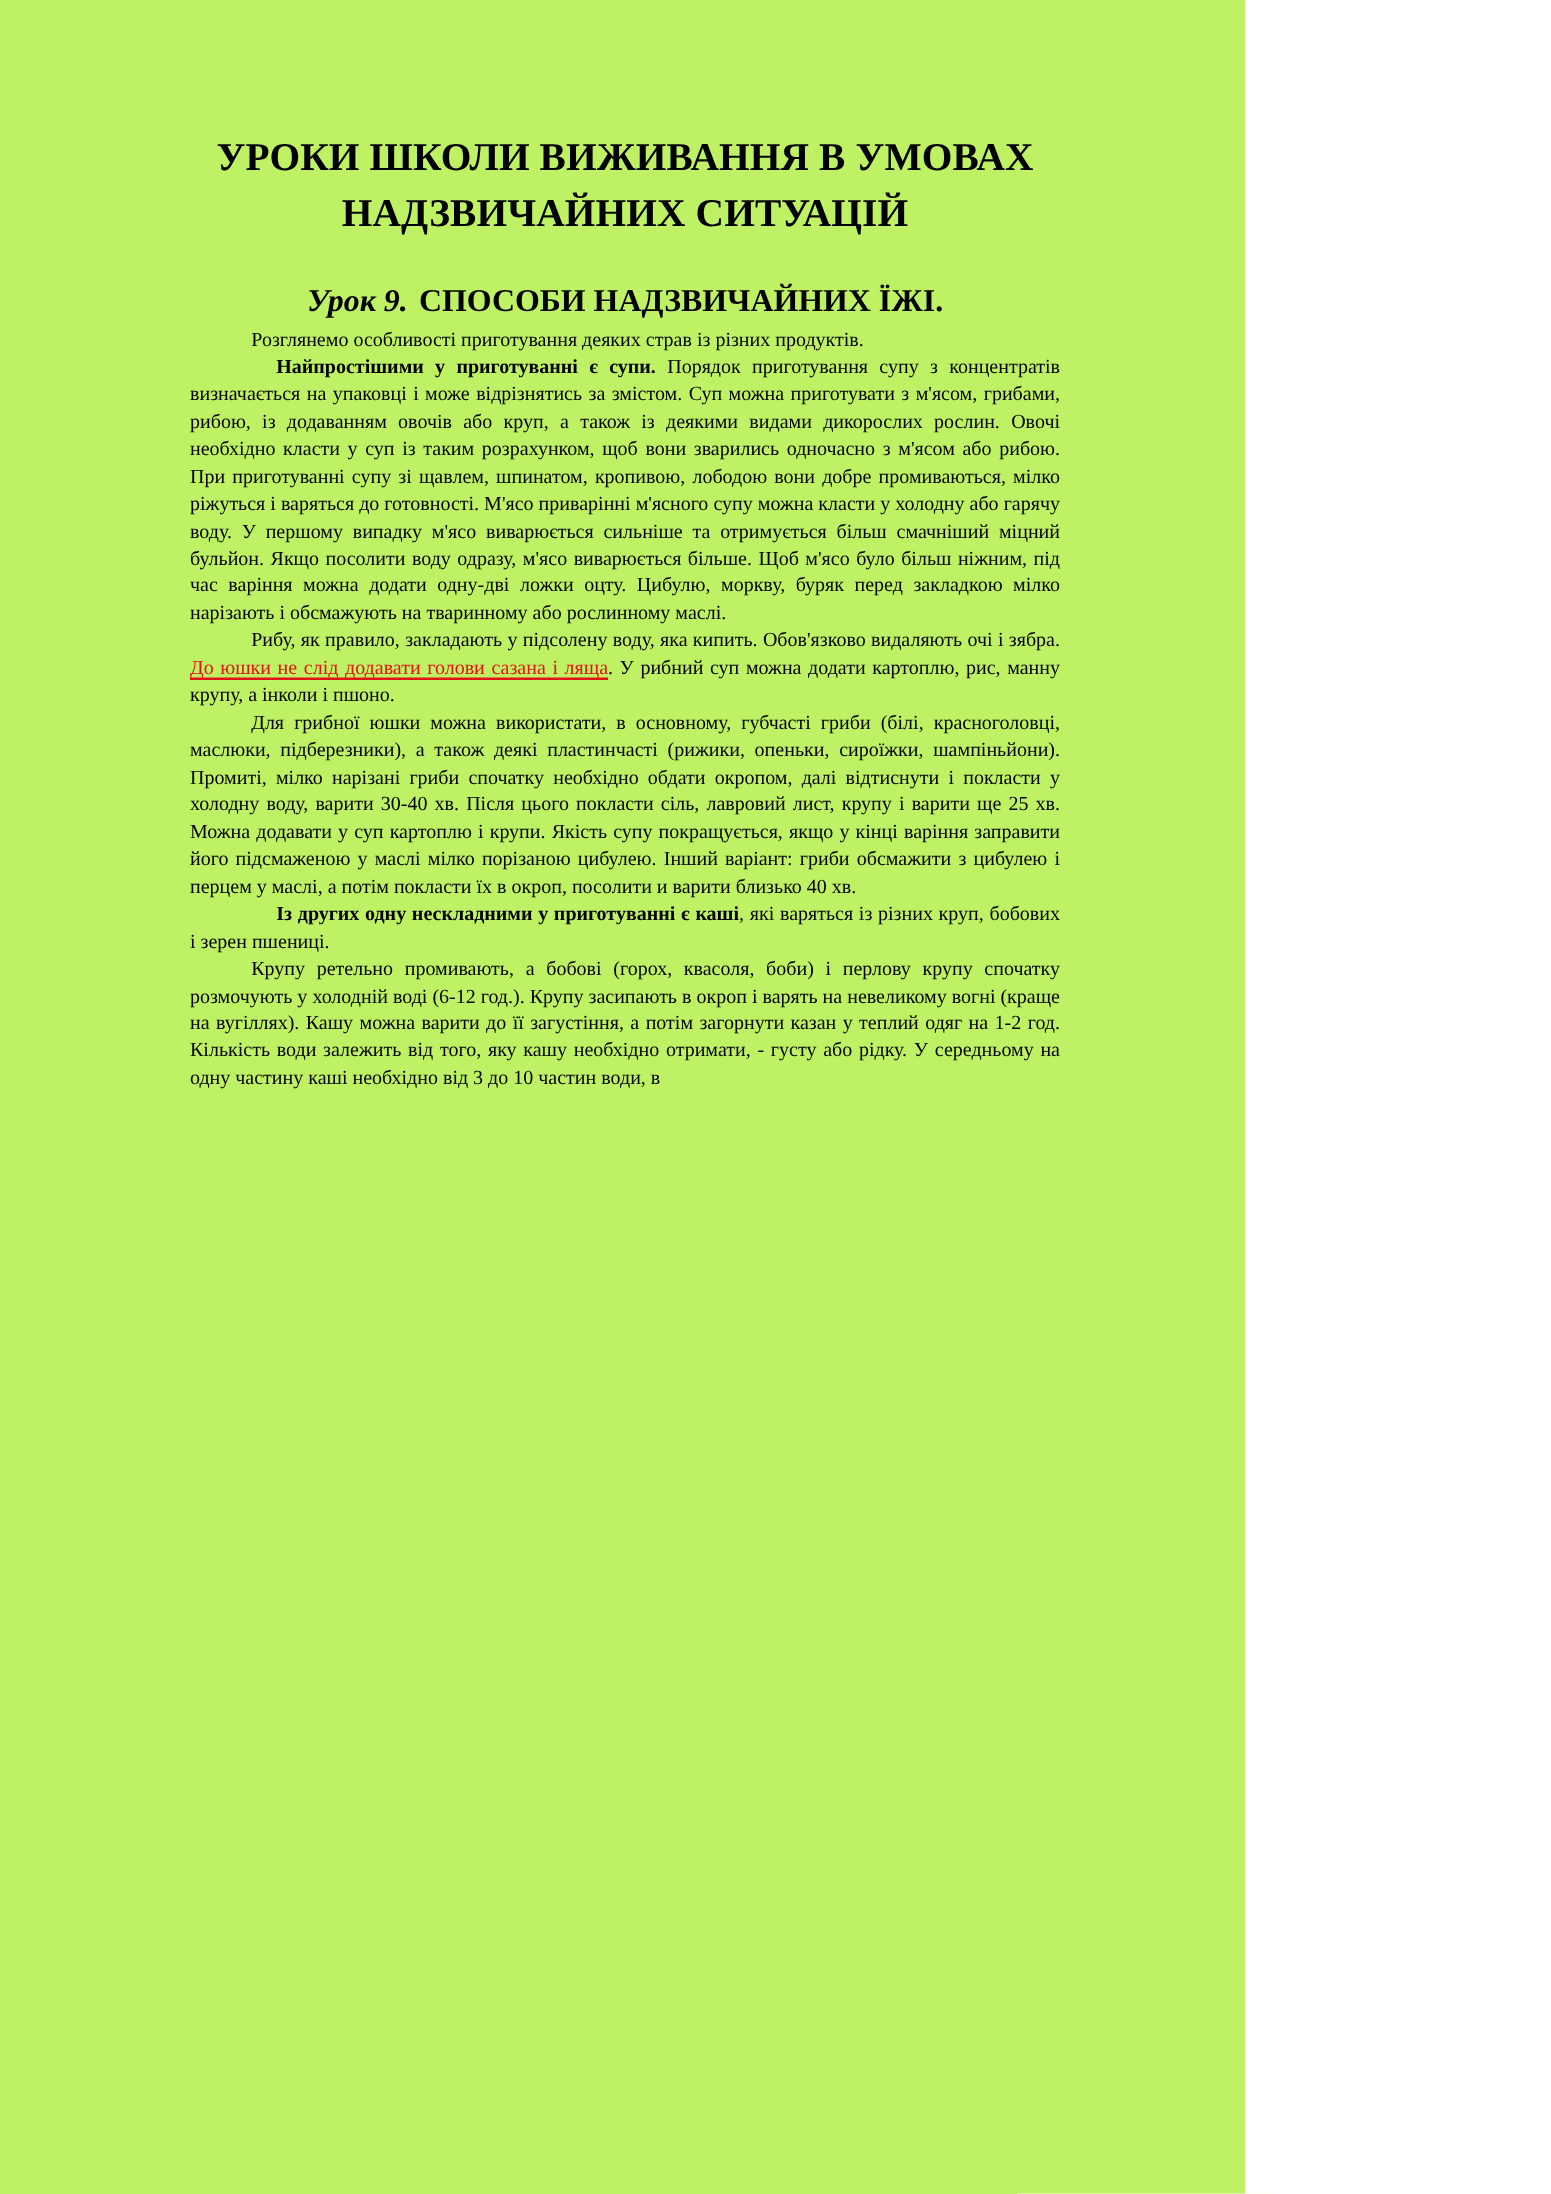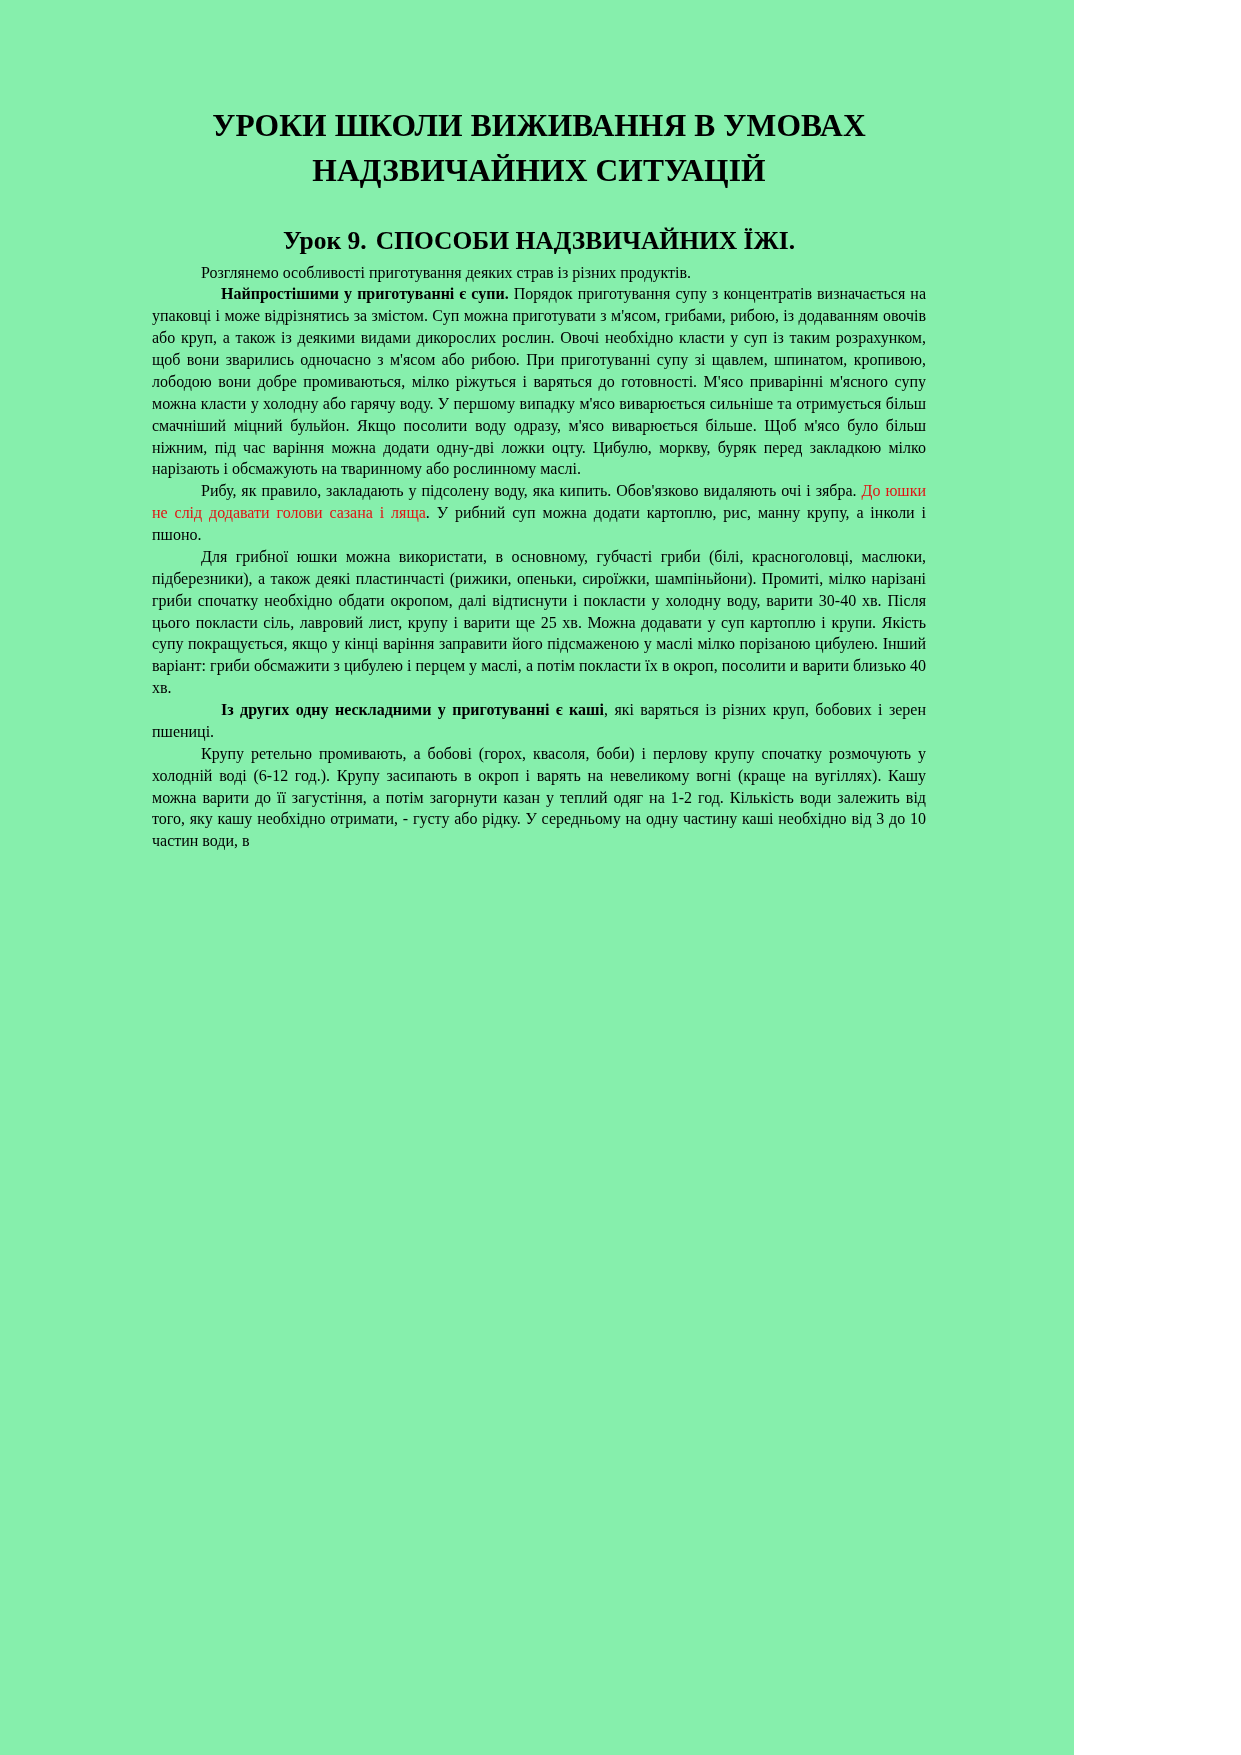--- a/index.html
+++ b/index.html
@@ -10,24 +10,24 @@
   }
   body {
     width: 1241px;
     height: 1755px;
     font-family: "Liberation Serif", "DejaVu Serif", serif;
     color: #000000;
     overflow: hidden;
   }
   .page {
     box-sizing: border-box;
-    width: 1074px;
+    width: 996px;
     height: 1755px;
     padding: 104px 148px 0 152px;
-    background: #86efac;
+    background: #bef264;
   }
   .doc-title {
     text-align: center;
     font-size: 31.5px;
     font-weight: bold;
     line-height: 1.42;
     letter-spacing: 0.1px;
     margin: 0 0 6px 0;
     padding: 0 6px;
   }
@@ -36,36 +36,38 @@
   }
   .lesson-heading {
     text-align: center;
     font-size: 25.5px;
     font-weight: bold;
     margin: 31px 0 4px 0;
     line-height: 1.3;
   }
   .lesson-heading .lesson-no {
     margin-right: 9px;
+    font-style: italic;
   }
   p.body-par {
     margin: 0;
     font-size: 16px;
     line-height: 1.368;
     text-align: justify;
     text-indent: 49px;
     text-justify: inter-word;
     hyphens: none;
   }
   .b {
     font-weight: bold;
     margin-left: 20px;
   }
   .red-underline {
     color: #e01414;
+    text-decoration: underline;
     text-decoration-color: #e01414;
     text-underline-offset: 3px;
     text-decoration-thickness: 1.5px;
   }
 </style>
 </head>
 <body>
 
 <div class="page">
 

